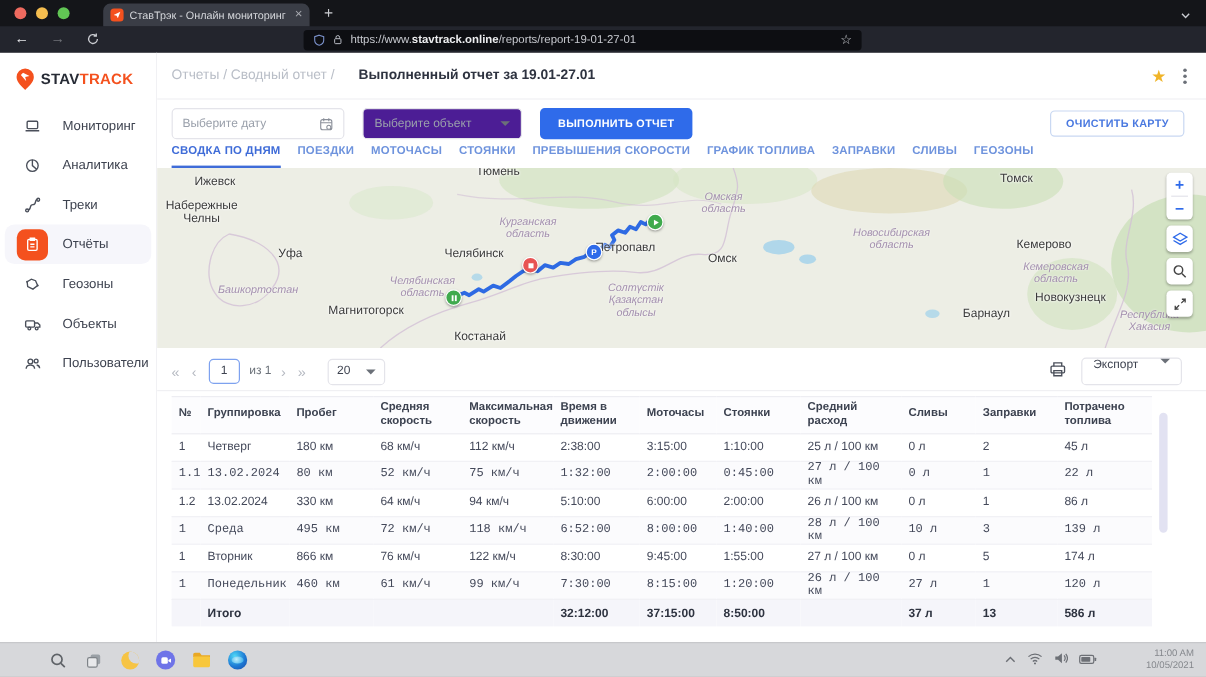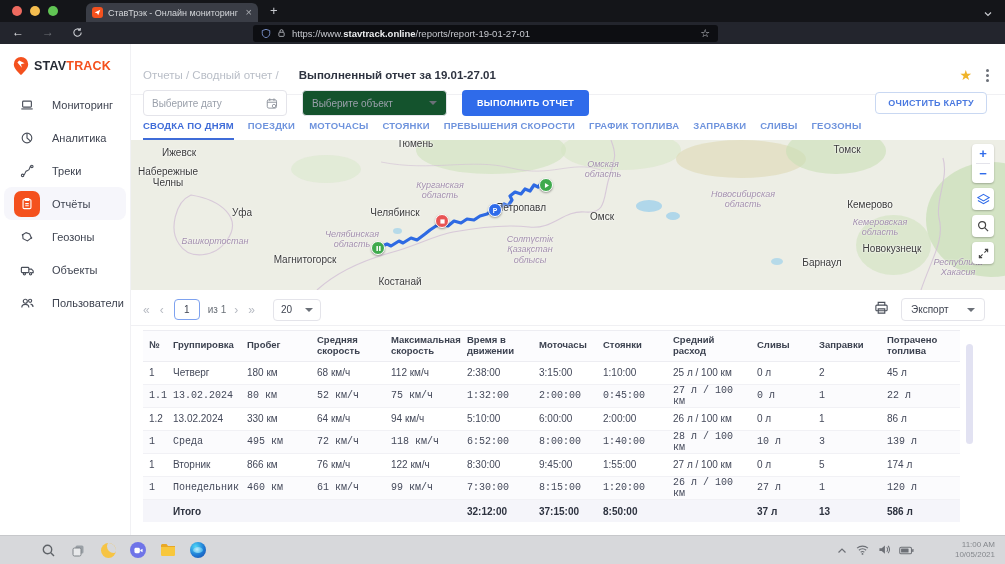--- a/index.html
+++ b/index.html
@@ -40,37 +40,37 @@
   .side-item { position:relative; height:33px; display:flex; align-items:center; padding-left:14px; gap:12px;
                cursor:pointer; color:#43485 2; }
   .side-item .side-ico { width:26px; height:26px; display:flex; align-items:center; justify-content:center;
                          color:#4a4f5a; flex:none; }
   .side-item .side-label { font-size:11px; color:#3e4350; font-weight:500; white-space:nowrap; }
   .side-item.active { background:#f6f6fb; border-radius:8px; margin:0 4px; padding-left:10px; }
   .side-item.active .side-ico { background:#f4511e; border-radius:7px; color:#fff; }
 
   
   .main { position:absolute; left:131px; top:44px; right:0; bottom:29px; background:#fff; }
-  .head-row { position:absolute; top:12px; left:0; right:0; height:39px; border-bottom:1px solid #f0f0f3;
+  .head-row { position:absolute; top:0; left:0; right:0; height:39px; border-bottom:1px solid #f0f0f3;
               display:flex; align-items:center; padding:0 16px 0 12px; }
   .crumb { font-size:11.5px; color:#b9bec7; }
   .crumb-cur { font-size:11.5px; color:#2e3340; font-weight:700; margin-left:20px; }
   .head-actions { margin-left:auto; display:flex; align-items:center; gap:14px; }
   .fav-star { color:#f0b429; font-size:14px; }
   .vdots { display:flex; flex-direction:column; gap:2px; }
   .vdots i { width:3px; height:3px; border-radius:50%; background:#6b7078; display:block; }
 
   .filter-row { position:absolute; top:46px; left:12px; right:18px; height:26px; display:flex; gap:15px; }
   .input-box { width:144px; height:26px; border:1px solid #e4e4ea; border-radius:4px; display:flex;
                align-items:center; padding:0 8px; background:#fff; }
   .input-box input { border:none; outline:none; font-size:10px; color:#6a7078; width:100%;
                      font-family:"Liberation Sans",sans-serif; }
   .input-box input::placeholder { color:#9aa0ab; }
-  .sel-box { width:145px; height:26px; border:1px solid #e4e4ea; border-radius:4px; display:flex;
-             align-items:center; padding:0 9px; background:#14532d; font-size:10px; color:#9aa0ab; }
+  .sel-box { width:133px; height:26px; border:1px solid #e4e4ea; border-radius:4px; display:flex;
+             align-items:center; padding:0 9px; background:#4c1d95; font-size:10px; color:#9aa0ab; }
   .caret { width:0; height:0; border-left:4px solid transparent; border-right:4px solid transparent;
            border-top:4px solid #6b7078; margin-left:auto; }
   .btn-primary { height:26px; padding:0 15px; background:#2f6bea; color:#fff; border:none; border-radius:4px;
                  font-size:9px; font-weight:700; letter-spacing:.3px; font-family:"Liberation Sans",sans-serif; }
   .btn-outline { height:22px; margin-top:2px; margin-left:auto; padding:0 12px; background:#fff; color:#4a79e0;
                  border:1px solid #c9d8f2; border-radius:4px; font-size:9px; font-weight:700; letter-spacing:.3px;
                  font-family:"Liberation Sans",sans-serif; }
 
   .tabs { position:absolute; top:76px; left:12px; right:0; height:20px; display:flex; gap:14px; }
   .tab { font-size:9.5px; font-weight:700; letter-spacing:.2px; color:#6e93dd; white-space:nowrap;
@@ -101,21 +101,21 @@
   .pager-row { position:absolute; top:250px; left:0; right:0; height:32px; border-bottom:1px solid #f0f0f3;
                display:flex; align-items:center; padding:0 20px 0 12px; }
   .pg-ar { color:#b6bac2; font-size:12px; margin-right:10px; cursor:pointer; }
   .pg-input { width:26px; height:21px; border:1px solid #7ea2ef; border-radius:4px; text-align:center;
               font-size:10px; color:#3e4350; margin-right:8px; outline:none; font-family:"Liberation Sans",sans-serif; }
   .pg-of { font-size:10px; color:#6a7078; margin-right:8px; }
   .pg-size { width:48px; height:22px; border:1px solid #e4e4ea; border-radius:4px; display:flex; align-items:center;
              padding:0 7px; font-size:10px; color:#3e4350; margin-left:8px; }
   .pager-right { margin-left:auto; display:flex; align-items:center; gap:12px; }
   .export-box { width:84px; height:23px; border:1px solid #e4e4ea; border-radius:4px; display:flex;
-                align-items:center; padding:0 9px; font-size:10px; color:#3e4350; }
+                padding:0 9px; font-size:10px; color:#3e4350; }
 
   
   .table-wrap { position:absolute; top:286px; left:12px; }
   table { border-collapse:collapse; table-layout:fixed; width:817px; }
   th { font-size:9.5px; font-weight:700; color:#3c4250; text-align:left; padding:4px 6px; line-height:1.15;
        border-top:1px solid #ededf2; border-bottom:1px solid #ededf2; background:#fcfcfe; vertical-align:middle; }
   td { font-size:10px; color:#44495a; padding:0 6px; height:23px; border-bottom:1px solid #f1f1f5; }
   tr.alt td { background:#fbfbfd;font-family:Liberation Mono, monospace; }
   tr.total td { background:#f5f5fa; font-weight:700; color:#2e3340; border-bottom:none; }
   .scroll-thumb { position:absolute; right:32px; top:300px; width:7px; height:100px; border-radius:4px;

